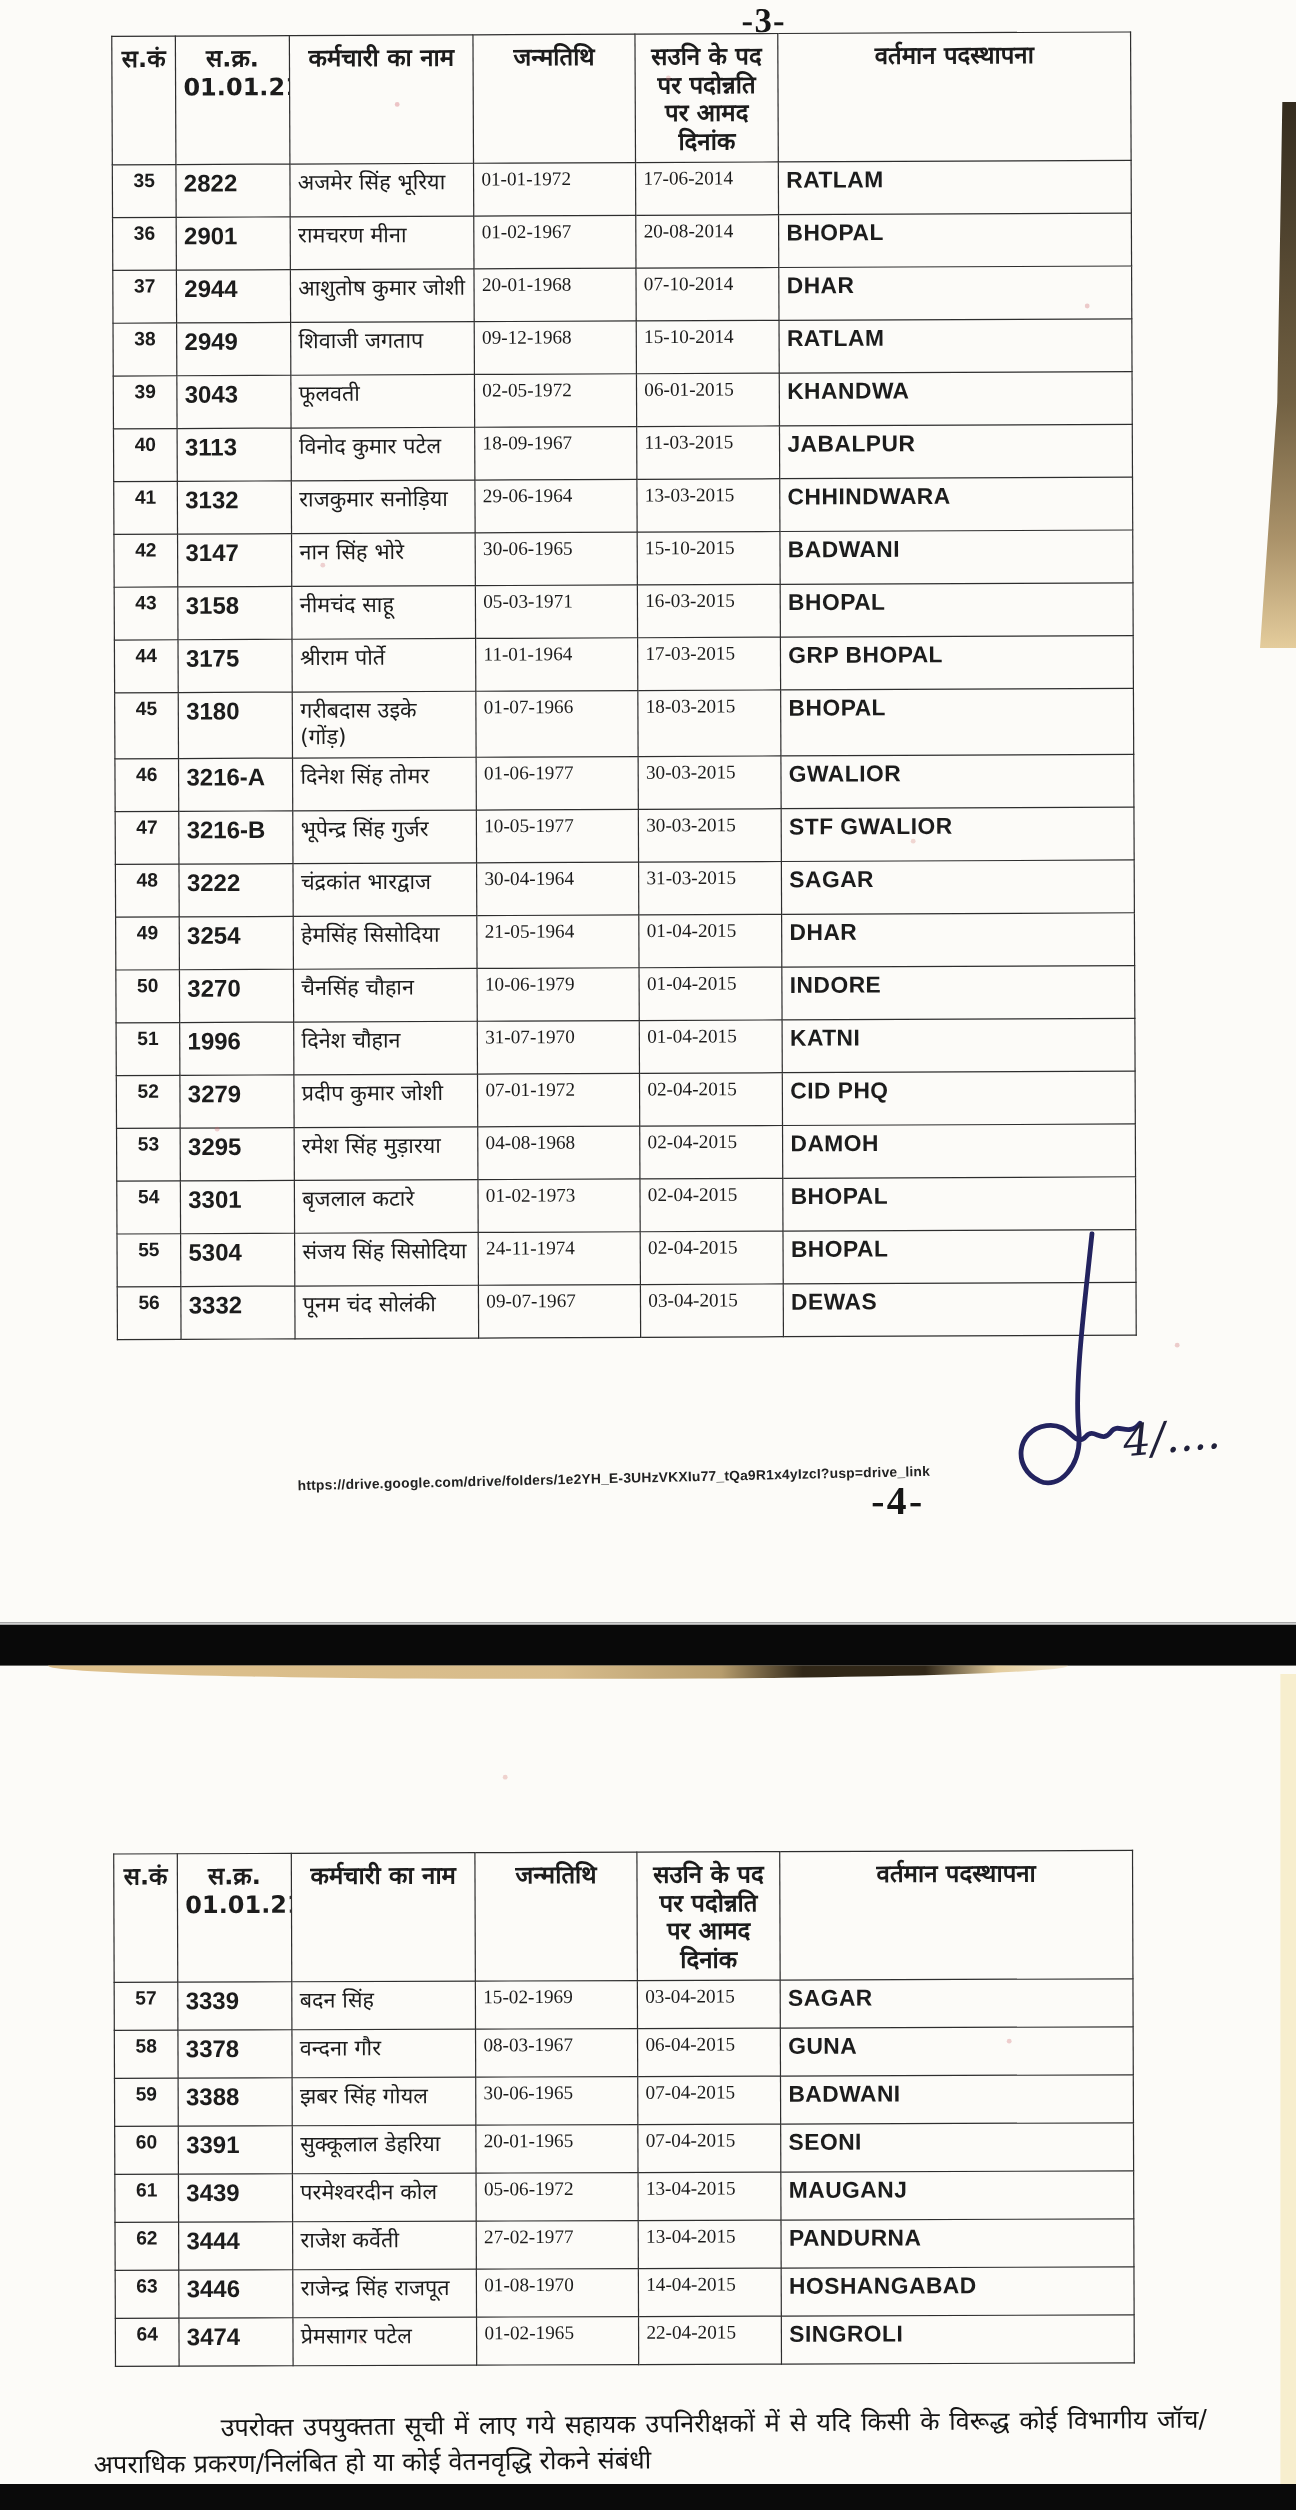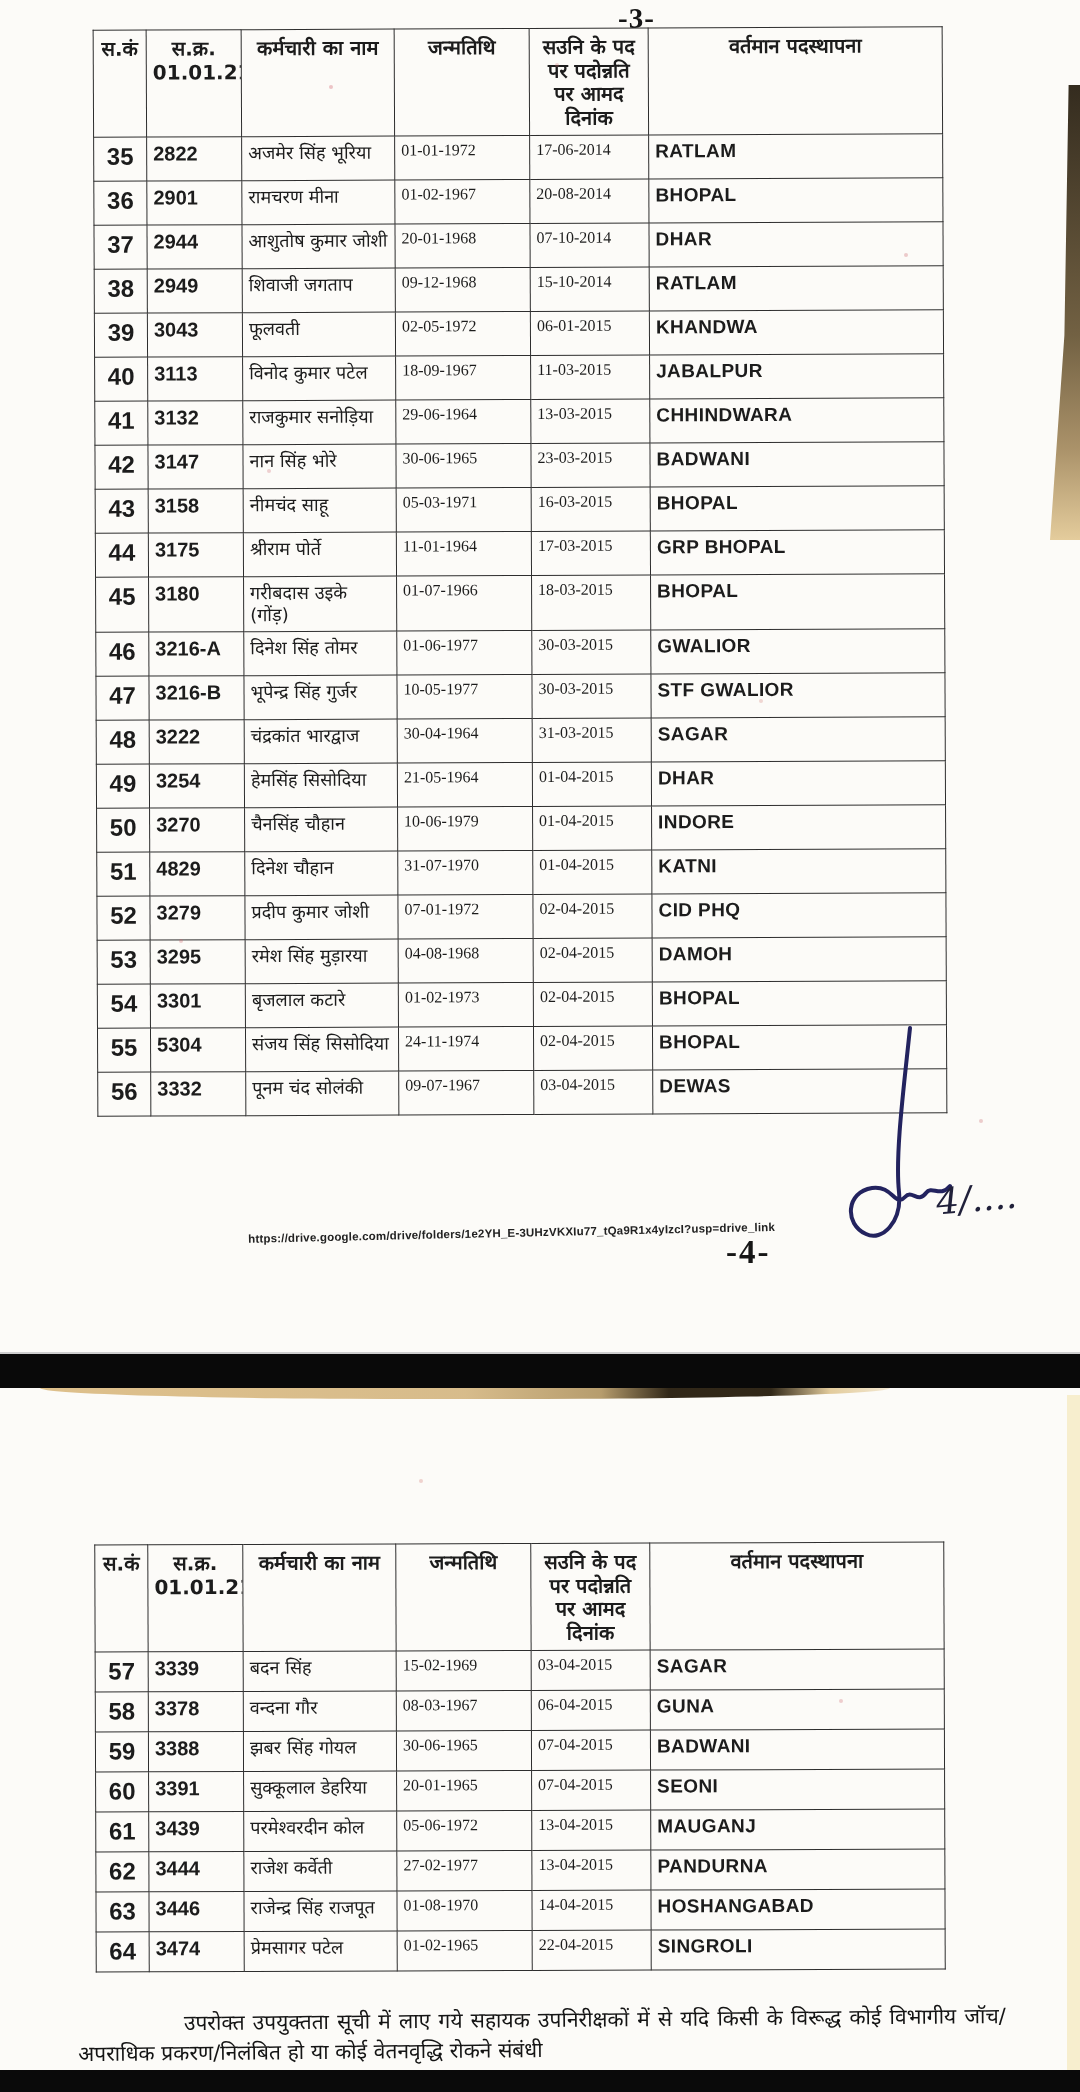--- a/index.html
+++ b/index.html
@@ -43,21 +43,21 @@
     padding-top:7px;
   }
   #t3 tbody tr{height:44px;}
   #t4 tbody tr{height:40px;}
   .c0{width:40px;}
   .c1{width:82px;}
   .c2{width:140px;}
   .c3{width:122px;}
   .c4{width:106px;}
   .c5{width:auto;}
-  td.c0{font-family:"Liberation Sans",sans-serif;font-weight:bold;font-size:24px;text-align:center;}
+  td.c0{font-family:"Liberation Sans",sans-serif;font-weight:bold;font-size:16px;text-align:center;}
   td.c1{font-family:"Liberation Sans",sans-serif;font-weight:bold;font-size:20px;padding-left:10px;border-radius:14px;}
   td.c2{font-family:"DejaVu Sans",sans-serif;font-size:18px;line-height:1.22;}
   td.c3,td.c4{font-family:"Liberation Serif",serif;font-size:16px;padding-left:11px;padding-top:8px;}
   td.c5{font-family:"Liberation Sans",sans-serif;font-size:19px;font-weight:600;letter-spacing:.4px;padding-left:12px;padding-top:10px;}
 
   
   .hand{
     position:absolute;top:1178px;left:936px;
     font-family:"DejaVu Serif",serif;font-style:italic;
     font-size:36px;color:#20203a;transform:rotate(-5deg);
@@ -188,21 +188,21 @@
           <td class="c2">राजकुमार सनोड़िया</td>
           <td class="c3">29-06-1964</td>
           <td class="c4">13-03-2015</td>
           <td class="c5">CHHINDWARA</td>
         </tr>
         <tr>
           <td class="c0">42</td>
           <td class="c1">3147</td>
           <td class="c2">नान सिंह भोरे</td>
           <td class="c3">30-06-1965</td>
-          <td class="c4">23-03-2015</td>
+          <td class="c4">15-10-2015</td>
           <td class="c5">BADWANI</td>
         </tr>
         <tr>
           <td class="c0">43</td>
           <td class="c1">3158</td>
           <td class="c2">नीमचंद साहू</td>
           <td class="c3">05-03-1971</td>
           <td class="c4">16-03-2015</td>
           <td class="c5">BHOPAL</td>
         </tr>
@@ -257,21 +257,21 @@
         <tr>
           <td class="c0">50</td>
           <td class="c1">3270</td>
           <td class="c2">चैनसिंह चौहान</td>
           <td class="c3">10-06-1979</td>
           <td class="c4">01-04-2015</td>
           <td class="c5">INDORE</td>
         </tr>
         <tr>
           <td class="c0">51</td>
-          <td class="c1">4829</td>
+          <td class="c1">1996</td>
           <td class="c2">दिनेश चौहान</td>
           <td class="c3">31-07-1970</td>
           <td class="c4">01-04-2015</td>
           <td class="c5">KATNI</td>
         </tr>
         <tr>
           <td class="c0">52</td>
           <td class="c1">3279</td>
           <td class="c2">प्रदीप कुमार जोशी</td>
           <td class="c3">07-01-1972</td>

